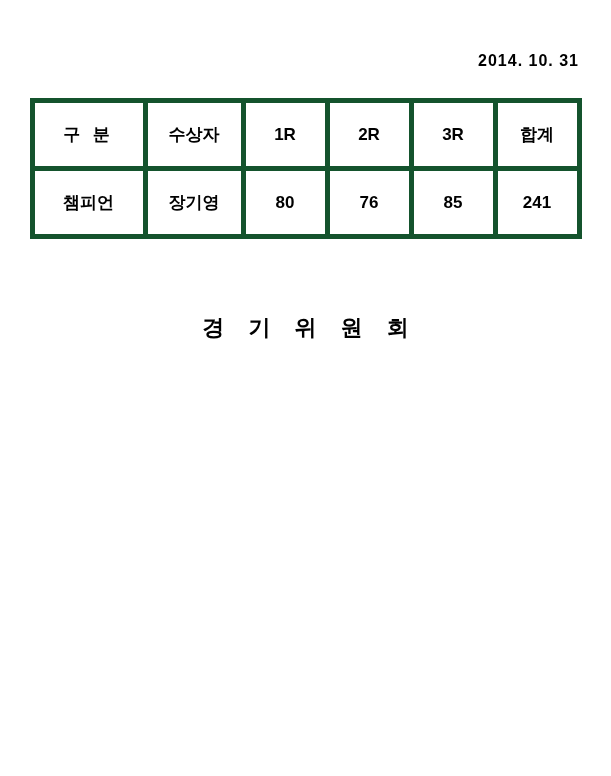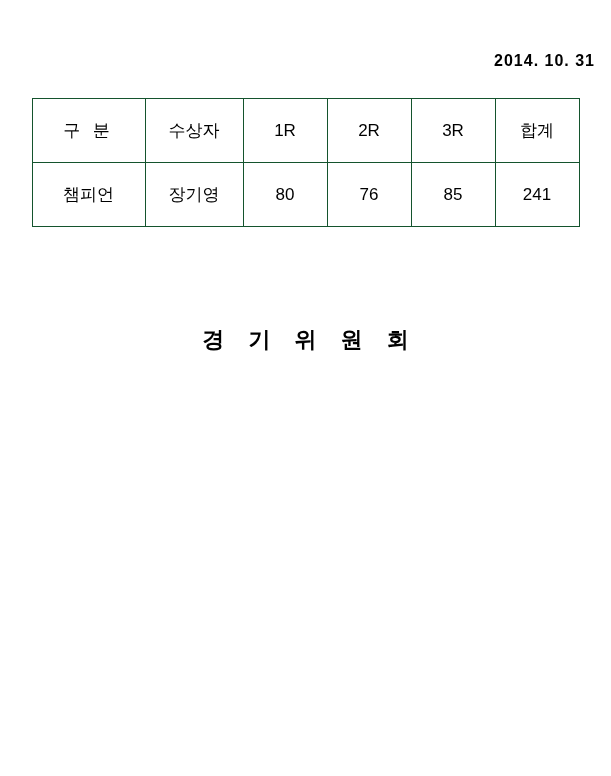--- a/index.html
+++ b/index.html
@@ -33,57 +33,57 @@
     text-align: center;
     font-size: 19px;
     font-weight: bold;
     margin-top: 62px;
   }
   .date {
     text-align: right;
     font-size: 16px;
     font-weight: bold;
     margin-top: 52px;
-    padding-right: 16px;
+    padding-right: 32px;
     letter-spacing: 1px;
   }
   .table-wrap {
     margin-top: 28px;
     display: flex;
     justify-content: center;
   }
   table.results {
     border-collapse: collapse;
     width: 547px;
     table-layout: fixed;
   }
   table.results td, table.results th {
-    border: 1px solid #14532d;
+    border: 5px solid #14532d;
     height: 63px;
     text-align: center;
     vertical-align: middle;
     font-size: 17px;
-    font-weight: normal;
+    font-weight: bold;
     padding: 0;
   }
   table.results thead th {
     font-size: 17px;
   }
   .col-0 { width: 113px; }
   .col-1 { width: 98px; }
   .col-2 { width: 84px; }
   .col-3 { width: 84px; }
   .col-4 { width: 84px; }
   .col-5 { width: 84px; }
   .footer {
     text-align: center;
     font-size: 22px;
     font-weight: bold;
     letter-spacing: 9px;
-    margin-top: 98px;
+    margin-top: 74px;
     padding-left: 9px;
   }
   .spaced { letter-spacing: 4px; }
 </style>
 </head>
 <body>
 
 <div class="page">
 
 

